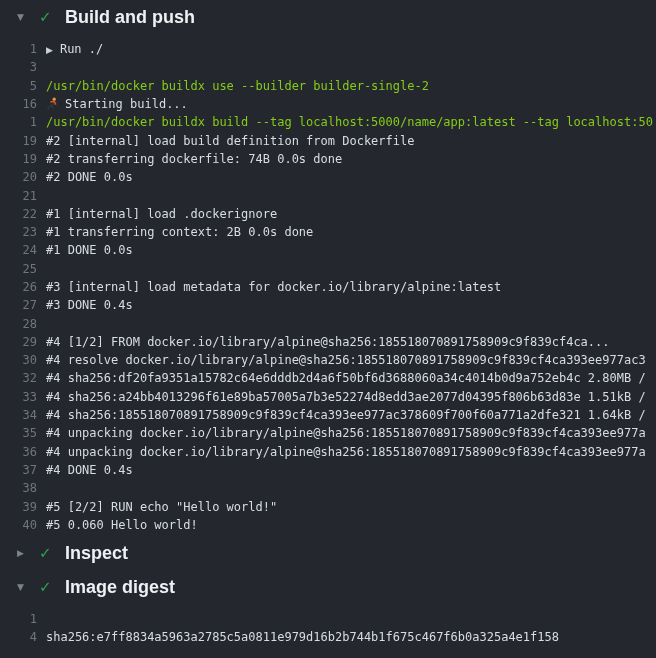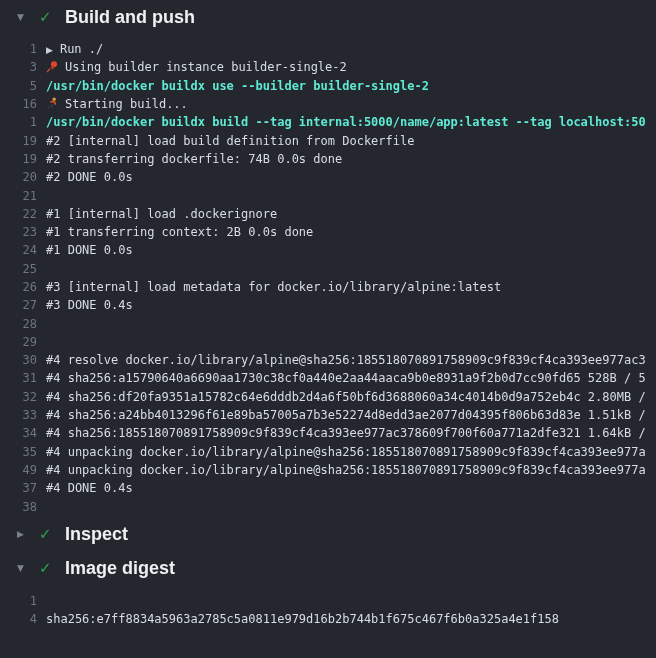--- a/index.html
+++ b/index.html
@@ -67,22 +67,22 @@
     cursor: pointer;
     user-select: none;
   }
   .txt {
     padding-left: 9px;
     white-space: pre;
     color: #d8dde3;
     flex: none;
   }
   .txt.cmd {
-    color: #5eead4;
-    font-weight: bold;
+    color: #84cc16;
+    font-weight: normal;
   }
   .run-arrow {
     display: inline-block;
     font-family: "DejaVu Sans", sans-serif;
     font-size: 9px;
     color: #c9d1d9;
     margin-right: 7px;
     cursor: pointer;
   }
   .line-icon {
@@ -104,41 +104,36 @@
         <span class="check">✓</span>
         <span class="section-title">Build and push</span>
       </div>
       <div class="log-list">
         <div class="log-line">
           <span class="ln">1</span>
           <span class="txt"><span class="run-arrow">▶</span><span>Run ./</span></span>
         </div>
         <div class="log-line">
           <span class="ln">3</span>
-          <span class="txt"><span class="line-icon"><svg viewBox="0 0 14 14" width="13" height="13">
-                <path d="M4.2 9.2 L1.2 13" stroke="#c8553f" stroke-width="1.4" fill="none"></path>
-                <circle cx="8.6" cy="4.6" r="3.3" fill="#e0442a"></circle>
-                <path d="M5.6 7.2 l2.4 2.3" stroke="#b93a22" stroke-width="2.4" fill="none"></path>
-              </svg></span><span>Using builder instance builder-single-2</span></span>
         </div>
         <div class="log-line">
           <span class="ln">5</span>
           <span class="txt cmd">/usr/bin/docker buildx use --builder builder-single-2</span>
         </div>
         <div class="log-line">
           <span class="ln">16</span>
           <span class="txt"><span class="line-icon"><svg viewBox="0 0 14 14" width="13" height="13">
                 <circle cx="8.8" cy="2.4" r="1.8" fill="#e8953a"></circle>
                 <path d="M4.6 5.4 L8.8 4.8 L10.6 8.2" stroke="#d9531e" stroke-width="1.8" fill="none"></path>
                 <path d="M8.8 7.2 L6.0 9.2 L7.6 12.4 M6.2 9.0 L3.4 10.4 L1.8 13.2" stroke="#2b3945" stroke-width="1.5" fill="none"></path>
               </svg></span><span>Starting build...</span></span>
         </div>
         <div class="log-line">
           <span class="ln">1</span>
-          <span class="txt cmd">/usr/bin/docker buildx build --tag internal:5000/name/app:latest --tag localhost:50</span>
+          <span class="txt cmd">/usr/bin/docker buildx build --tag localhost:5000/name/app:latest --tag localhost:50</span>
         </div>
         <div class="log-line">
           <span class="ln">19</span>
           <span class="txt">#2 [internal] load build definition from Dockerfile</span>
         </div>
         <div class="log-line">
           <span class="ln">19</span>
           <span class="txt">#2 transferring dockerfile: 74B 0.0s done</span>
         </div>
         <div class="log-line">
@@ -172,56 +167,61 @@
         <div class="log-line">
           <span class="ln">27</span>
           <span class="txt">#3 DONE 0.4s</span>
         </div>
         <div class="log-line">
           <span class="ln">28</span>
           <span class="txt"></span>
         </div>
         <div class="log-line">
           <span class="ln">29</span>
+          <span class="txt">#4 [1/2] FROM docker.io/library/alpine@sha256:185518070891758909c9f839cf4ca...</span>
         </div>
         <div class="log-line">
           <span class="ln">30</span>
           <span class="txt">#4 resolve docker.io/library/alpine@sha256:185518070891758909c9f839cf4ca393ee977ac3</span>
         </div>
         <div class="log-line">
-          <span class="ln">31</span>
-          <span class="txt">#4 sha256:a15790640a6690aa1730c38cf0a440e2aa44aaca9b0e8931a9f2b0d7cc90fd65 528B / 5</span>
-        </div>
-        <div class="log-line">
           <span class="ln">32</span>
           <span class="txt">#4 sha256:df20fa9351a15782c64e6dddb2d4a6f50bf6d3688060a34c4014b0d9a752eb4c 2.80MB /</span>
         </div>
         <div class="log-line">
           <span class="ln">33</span>
           <span class="txt">#4 sha256:a24bb4013296f61e89ba57005a7b3e52274d8edd3ae2077d04395f806b63d83e 1.51kB /</span>
         </div>
         <div class="log-line">
           <span class="ln">34</span>
           <span class="txt">#4 sha256:185518070891758909c9f839cf4ca393ee977ac378609f700f60a771a2dfe321 1.64kB /</span>
         </div>
         <div class="log-line">
           <span class="ln">35</span>
           <span class="txt">#4 unpacking docker.io/library/alpine@sha256:185518070891758909c9f839cf4ca393ee977a</span>
         </div>
         <div class="log-line">
-          <span class="ln">49</span>
+          <span class="ln">36</span>
           <span class="txt">#4 unpacking docker.io/library/alpine@sha256:185518070891758909c9f839cf4ca393ee977a</span>
         </div>
         <div class="log-line">
           <span class="ln">37</span>
           <span class="txt">#4 DONE 0.4s</span>
         </div>
         <div class="log-line">
           <span class="ln">38</span>
           <span class="txt"></span>
+        </div>
+        <div class="log-line">
+          <span class="ln">39</span>
+          <span class="txt">#5 [2/2] RUN echo "Hello world!"</span>
+        </div>
+        <div class="log-line">
+          <span class="ln">40</span>
+          <span class="txt">#5 0.060 Hello world!</span>
         </div>
       </div>
     </section>
     <section class="section">
       <div class="section-header">
         <span class="chevron">▶</span>
         <span class="check">✓</span>
         <span class="section-title">Inspect</span>
       </div>
     </section>

